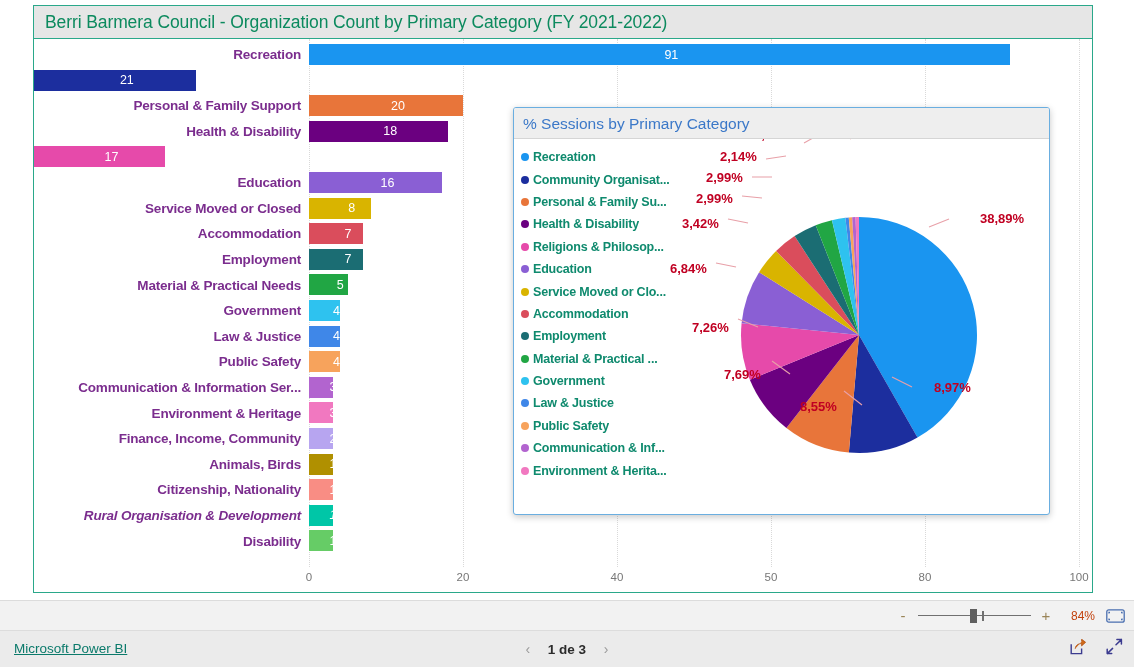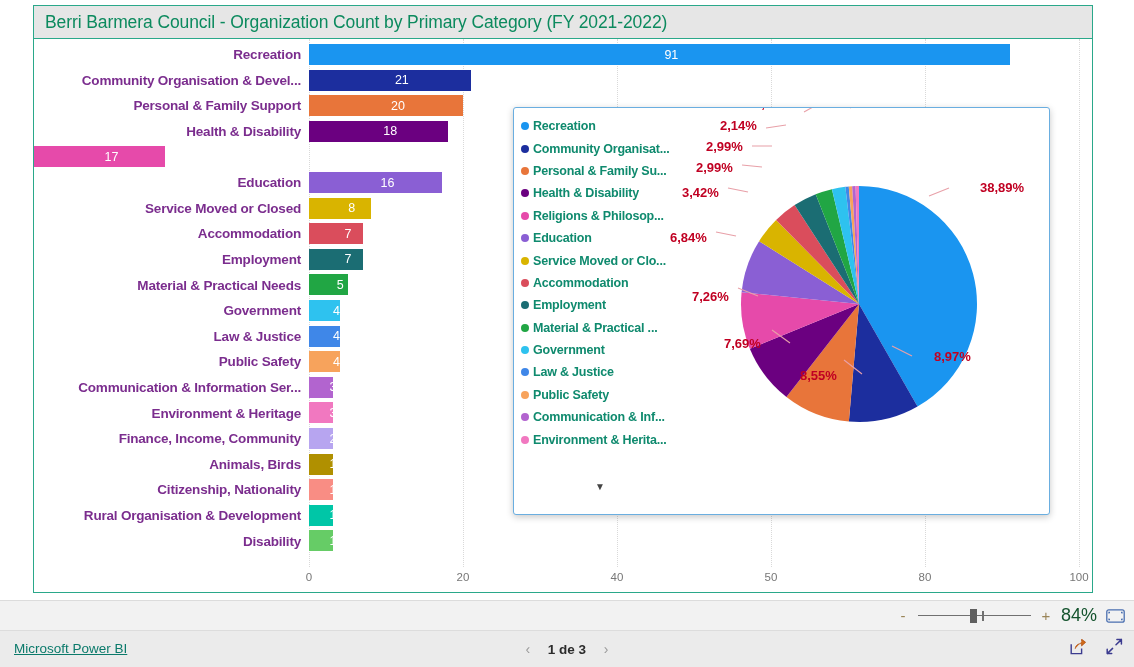--- a/index.html
+++ b/index.html
@@ -223,24 +223,24 @@
     width: 7px; height: 14px;
     background: #606060;
   }
   #zoom-notch {
     position: absolute;
     left: 64px; top: 3px;
     width: 1.5px; height: 10px;
     background: #707070;
   }
   #zoom-pct {
-    font-size: 18px;
-    color: #14532d;
+    font-size: 12px;
+    color: #c2410c;
     width: 34px;
-    text-align: left;
+    text-align: right;
   }
   #fit-btn {
     width: 22px; height: 17px;
     display: flex;
     align-items: center;
     justify-content: center;
   }
 
   
   #footer {
@@ -306,21 +306,20 @@
       <div id="bar-rows">
           <div class="bar-row" style="top: 3px;">
             <div class="bar-label">Recreation</div>
             <div class="bar-track">
               <div class="bar-rect" style="width: 700.7px; background: rgb(26, 149, 240);">
                 <span class="bar-value">91</span>
               </div>
             </div>
           </div>
           <div class="bar-row" style="top: 28.6px;">
-            <div class="bar-label">Community Organisation &amp; Devel...</div>
             <div class="bar-track">
               <div class="bar-rect" style="width: 161.7px; background: rgb(28, 46, 158);">
                 <span class="bar-value">21</span>
               </div>
             </div>
           </div>
           <div class="bar-row" style="top: 54.2px;">
             <div class="bar-label">Personal &amp; Family Support</div>
             <div class="bar-track">
               <div class="bar-rect" style="width: 154px; background: rgb(232, 117, 58);">
@@ -440,21 +439,21 @@
             </div>
           </div>
           <div class="bar-row" style="top: 438.2px;">
             <div class="bar-label">Citizenship, Nationality</div>
             <div class="bar-track">
               <div class="bar-rect" style="width: 7.7px; background: rgb(249, 141, 132);">
                 <span class="bar-value">1</span>
               </div>
             </div>
           </div>
-          <div class="bar-row" style="top: 463.8px;">
+          <div class="bar-row" style="top: 463.8px; font-style: italic;">
             <div class="bar-label">Rural Organisation &amp; Development</div>
             <div class="bar-track">
               <div class="bar-rect" style="width: 7.7px; background: rgb(0, 198, 167);">
                 <span class="bar-value">1</span>
               </div>
             </div>
           </div>
           <div class="bar-row" style="top: 489.4px;">
             <div class="bar-label">Disability</div>
             <div class="bar-track">
@@ -469,20 +468,21 @@
           <div class="x-tick" style="left: 429px;">20</div>
           <div class="x-tick" style="left: 583px;">40</div>
           <div class="x-tick" style="left: 737px;">50</div>
           <div class="x-tick" style="left: 891px;">80</div>
           <div class="x-tick" style="left: 1045px;">100</div>
         </div>
     </div>
   </div>
 
   <div id="pie-card">
+    <div id="pie-card-title">% Sessions by Primary Category</div>
     <div id="pie-body">
       <div id="pie-legend">
           <div class="legend-item">
             <span class="legend-dot" style="background: rgb(26, 149, 240);"></span>
             <span class="legend-text">Recreation</span>
           </div>
           <div class="legend-item">
             <span class="legend-dot" style="background: rgb(28, 46, 158);"></span>
             <span class="legend-text">Community Organisat...</span>
           </div>

